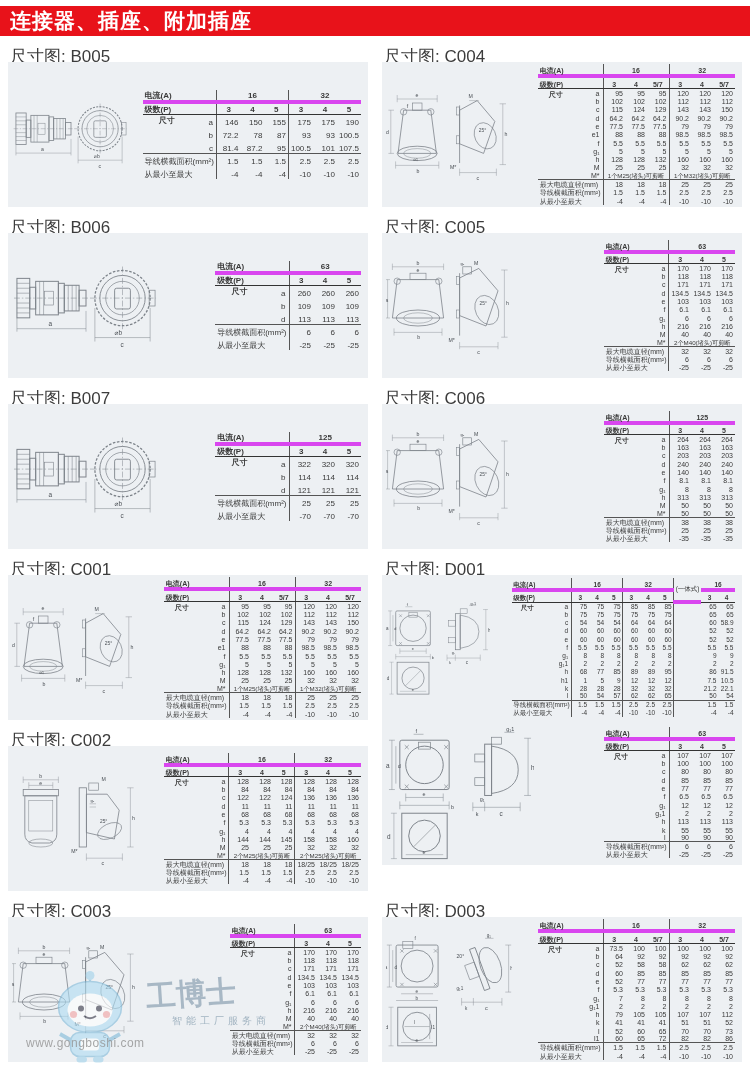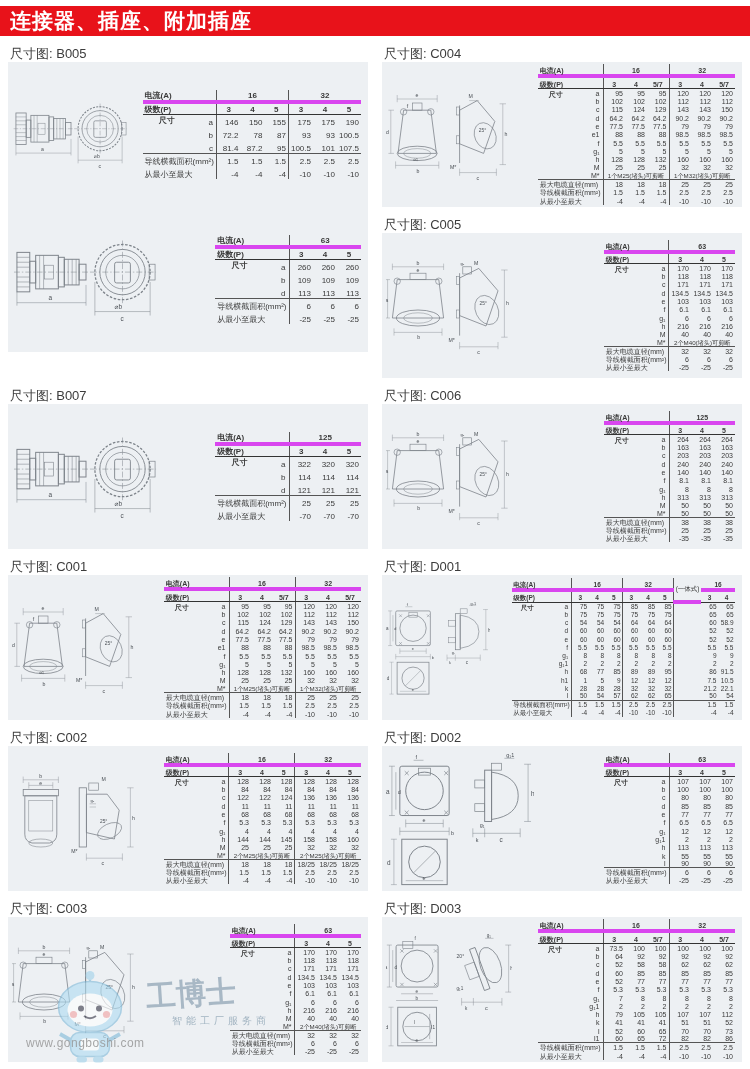--- a/index.html
+++ b/index.html
@@ -1,21 +1,21 @@
 <!DOCTYPE html>
 <html><head>
 <meta charset="utf-8">
 <style>
 *{margin:0;padding:0;box-sizing:border-box}
 html,body{width:750px;height:1069px;background:#fff;font-family:"Liberation Sans","DejaVu Sans",sans-serif;overflow:hidden;position:relative}
 .header{margin-top:6px;height:30px;background:#e8121a;color:#ffffff;display:flex;align-items:center;padding:0 10px}
 .header h1{font-size:21px;font-weight:bold;letter-spacing:1px}
 .content{display:grid;grid-template-columns:1fr 1fr;grid-template-rows:repeat(6,171px);grid-auto-flow:column;column-gap:14px;padding:0 8px}
 .panel{display:flex;flex-direction:column}
-.ptitle{font-size:13px;color:#3c3c3c;margin:9px 0 3px 2px;height:14px}
+.ptitle{font-size:17px;color:#3c3c3c;margin:9px 0 3px 2px;height:14px}
 .pbox{background:#edf0f3;height:145px;display:flex;align-items:center;padding:0 4px;overflow:hidden;position:relative}
 .drawing{flex:0 0 auto;display:flex;align-items:center}
 .tw{flex:1;display:flex;justify-content:flex-end;padding-right:3px}
 table.spec{border-collapse:collapse;color:#3a3a3a}
 .spec td{padding:0 2px;line-height:1;vertical-align:bottom;white-space:nowrap;text-align:right}
 .spec .b{font-weight:bold}
 .spec .lbl{text-align:left}
 .spec .gcur{text-align:center}
 .spec .c{text-align:center}
 .spec .dimhdr{text-align:center;vertical-align:top;padding-right:5px;padding-top:2px}
@@ -139,20 +139,21 @@
                 <td class="v gs">-10</td>
                 <td class="v">-10</td>
                 <td class="v">-10</td>
               </tr>
             </tbody>
           </table>
         </div>
       </div>
     </div>
     <div class="panel">
+      <div class="ptitle">尺寸图: B006</div>
       <div class="pbox">
         <div class="drawing">
           <svg width="148" height="120" viewBox="0 0 150 100">
 <g stroke="#7d838a" fill="none" stroke-width="1">
 <line x1="2" y1="42" x2="80" y2="42" stroke-width="0.5" stroke-dasharray="6 2 1.5 2"></line>
 <rect x="5" y="22" width="13" height="40"></rect>
 <path d="M5 27h13M5 32h13M5 37h13M5 47h13M5 52h13M5 57h13" stroke-width="0.55"></path>
 <rect x="18" y="31" width="6" height="22"></rect>
               <rect x="24" y="25" width="23" height="34"></rect>
 <path d="M28 25v34M32 25v34" stroke-width="0.55"></path>
@@ -1436,21 +1437,20 @@
                 <td class="pfill gs"></td>
                 <td class="v">-4</td>
                 <td class="v">-4</td>
               </tr>
             </tbody>
           </table>
         </div>
       </div>
     </div>
     <div class="panel">
-      <div class="ptitle">尺寸图: D002</div>
       <div class="pbox">
         <div class="drawing">
           <svg width="148" height="138" viewBox="0 0 150 135">
 <g stroke="#7d838a" fill="none" stroke-width="1">
 <rect x="14" y="14" width="50" height="50" rx="2"></rect>
 <circle cx="39" cy="39" r="19"></circle>
               <rect x="33" y="16" width="12" height="7" stroke-width="0.7"></rect>
 <path d="M19 19l4 4m0-4l-4 4M59 19l4 4m0-4l-4 4M19 59l4 4m0-4l-4 4M59 59l4 4m0-4l-4 4" stroke-width="0.7"></path>
 <path d="M28 8h10M6 14v50M3 14h6M3 64h6M10 20v38M20 72h38M14 80h50M20 68v8M58 68v8M14 76v8M64 76v8" stroke-width="0.5"></path>
 <rect x="100" y="18" width="7" height="52"></rect>

